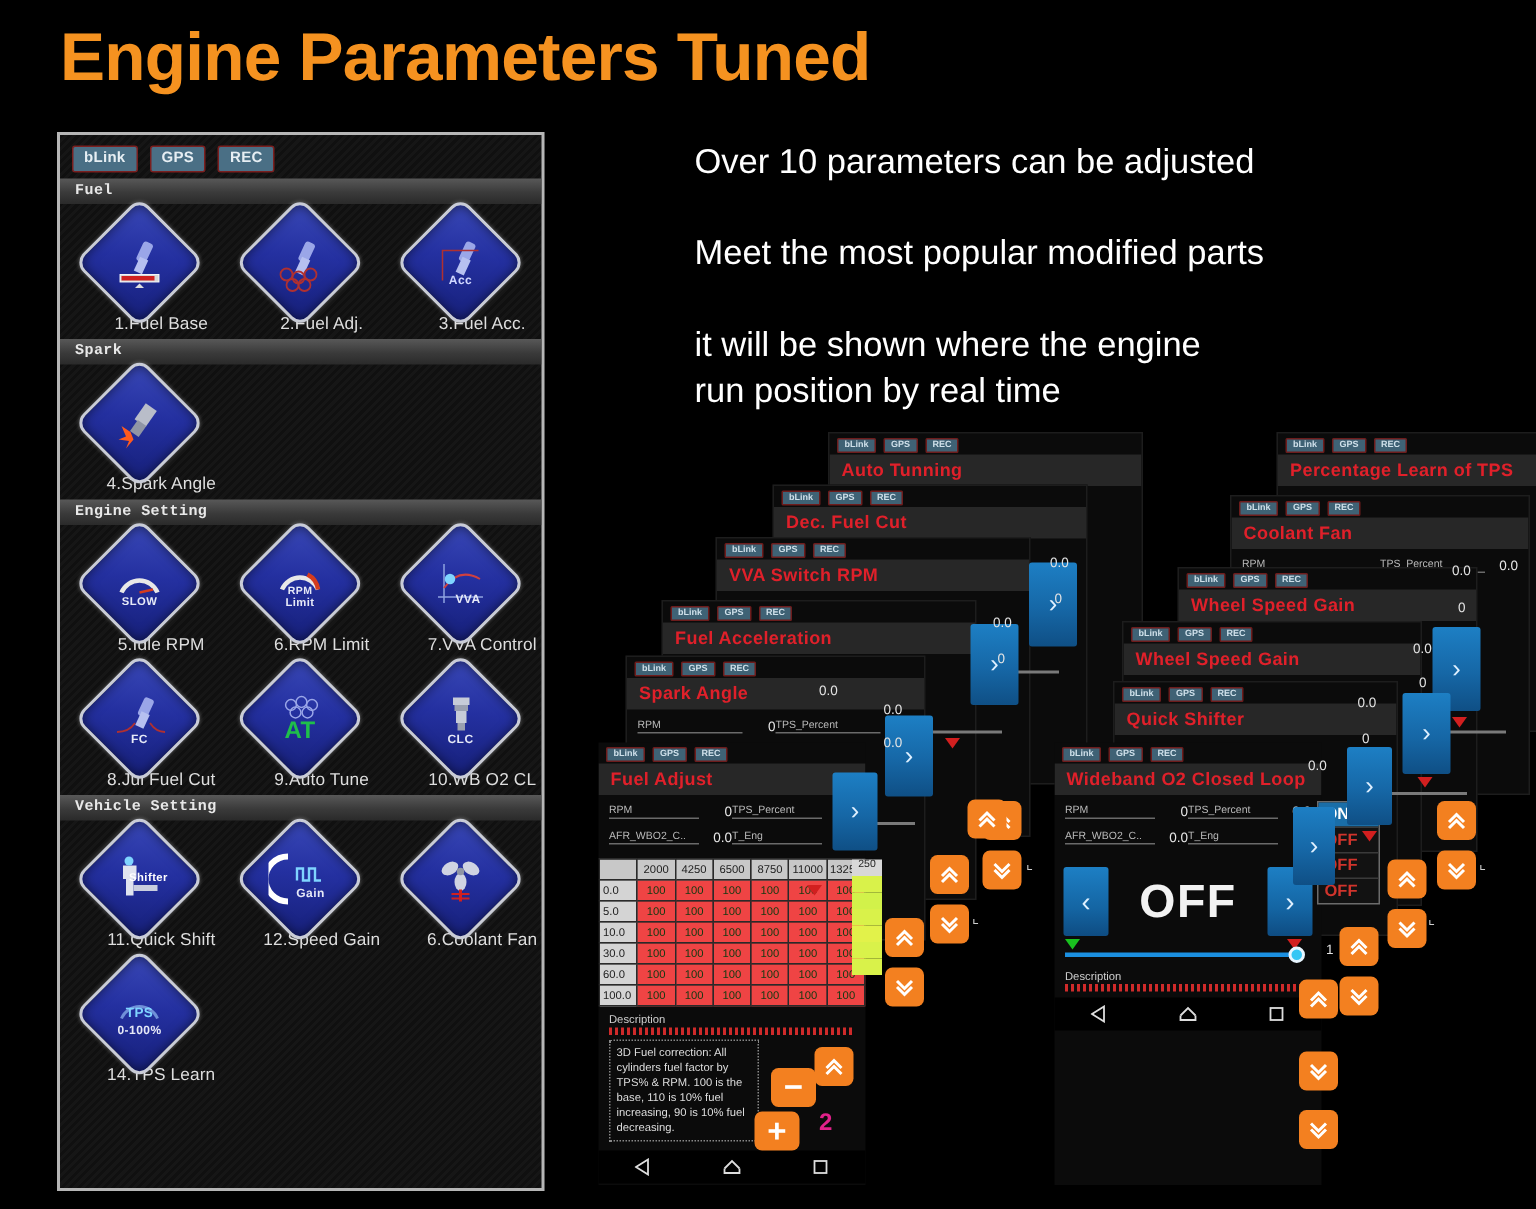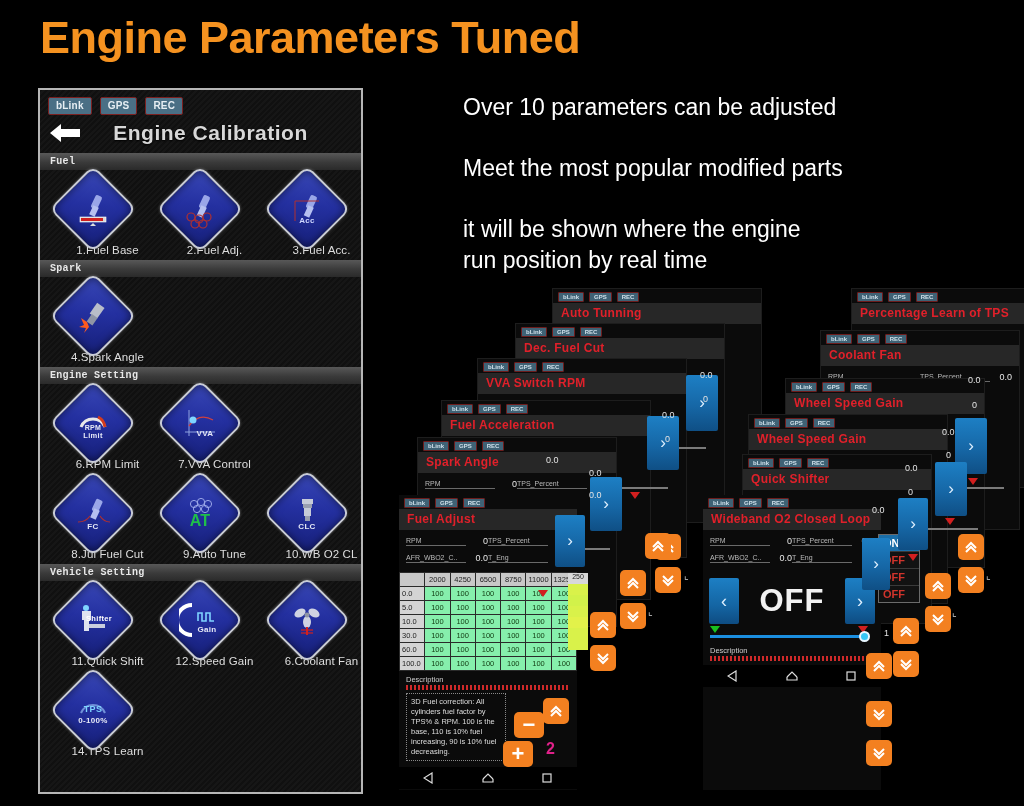--- a/index.html
+++ b/index.html
@@ -121,21 +121,21 @@
 
   
   .tbl { border-collapse: collapse; width: 100%; table-layout: fixed; }
   .tbl th, .tbl td {
     font-size: 7.5px; text-align: center;
     border: 1px solid #2a2a2a; padding: 2px 0;
     font-family: "Liberation Sans", sans-serif;
   }
   .tbl th { background: #c8c8c8; color: #222; font-weight: 400; }
   .tbl td.rowhdr { background: #d4d4d4; color: #222; text-align: left; padding-left: 2px; }
-  .tbl td.cell { background: #86efac; color: #103a10; }
+  .tbl td.cell { background: #ef4444; color: #103a10; }
 
   .desc-title { color: #cfcfcf; font-size: 7.5px; padding: 4px 7px 1px; }
   .desc-bar {
     height: 5px; margin: 0 7px 3px;
     background: repeating-linear-gradient(to right, #cf2a2a 0 2px, #0b0b0b 2px 4px);
   }
   .desc-box {
     margin: 0 7px; padding: 3px 4px;
     border: 1px dotted #888;
     color: #ddd; font-size: 7.5px; line-height: 10px;
@@ -237,28 +237,20 @@
   </div>
 
   <div class="phone-panel">
 
     <div class="status-row">
       <span class="status-chip">bLink</span>
       <span class="status-chip">GPS</span>
       <span class="status-chip">REC</span>
     </div>
 
-    <div class="panel-header">
-      <span class="back-arrow">
-        <svg viewBox="0 0 30 22" width="30" height="22">
-          <polygon points="0,11 11,2 11,7 30,7 30,15 11,15 11,20" fill="#ffffff"></polygon>
-        </svg>
-      </span>
-      <span class="panel-title">Engine Calibration</span>
-    </div>
 
     <div class="section-bar">Fuel</div>
     <div class="icon-row">
       <div class="icon-cell">
         <div class="diamond-wrap">
             <div class="diamond"></div>
           <div class="diamond-inner">
             <svg width="40" height="40" viewBox="0 0 40 40">
               <rect x="20" y="6" width="7" height="14" rx="2" fill="#9aa6e8" transform="rotate(25 23 13)"></rect>
               <rect x="18" y="17" width="6" height="10" fill="#b6c0f0" transform="rotate(25 21 22)"></rect>
@@ -317,20 +309,33 @@
           </div>
         </div>
         <div class="icon-label">4.Spark Angle</div>
       </div>
       <div class="icon-cell"></div>
       <div class="icon-cell"></div>
     </div>
 
     <div class="section-bar">Engine Setting</div>
     <div class="icon-row">
+      <div class="icon-cell">
+        <div class="diamond-wrap">
+            <div class="diamond"></div>
+          <div class="diamond-inner">
+            <svg width="42" height="42" viewBox="0 0 42 42">
+              <path d="M9 27 A13 13 0 0 1 33 27" fill="none" stroke="#e8e8e8" stroke-width="3"></path>
+              <line x1="21" y1="27" x2="30" y2="25" stroke="#d43b1e" stroke-width="1.6"></line>
+              <text x="21" y="35" font-size="7.5" fill="#e6e9f7" text-anchor="middle" font-family="sans-serif">SLOW</text>
+            </svg>
+          </div>
+        </div>
+        <div class="icon-label">5.Idle RPM</div>
+      </div>
       <div class="icon-cell">
         <div class="diamond-wrap">
             <div class="diamond"></div>
           <div class="diamond-inner">
             <svg width="42" height="42" viewBox="0 0 42 42">
               <path d="M9 25 A13 13 0 0 1 33 25" fill="none" stroke="#e8e8e8" stroke-width="3"></path>
               <path d="M26 15 A13 13 0 0 1 33 25" fill="none" stroke="#d43b1e" stroke-width="3"></path>
               <text x="21" y="28" font-size="7" fill="#e6e9f7" text-anchor="middle" font-family="sans-serif">RPM</text>
               <text x="21" y="36" font-size="7.5" fill="#e6e9f7" text-anchor="middle" font-family="sans-serif">Limit</text>
             </svg>

